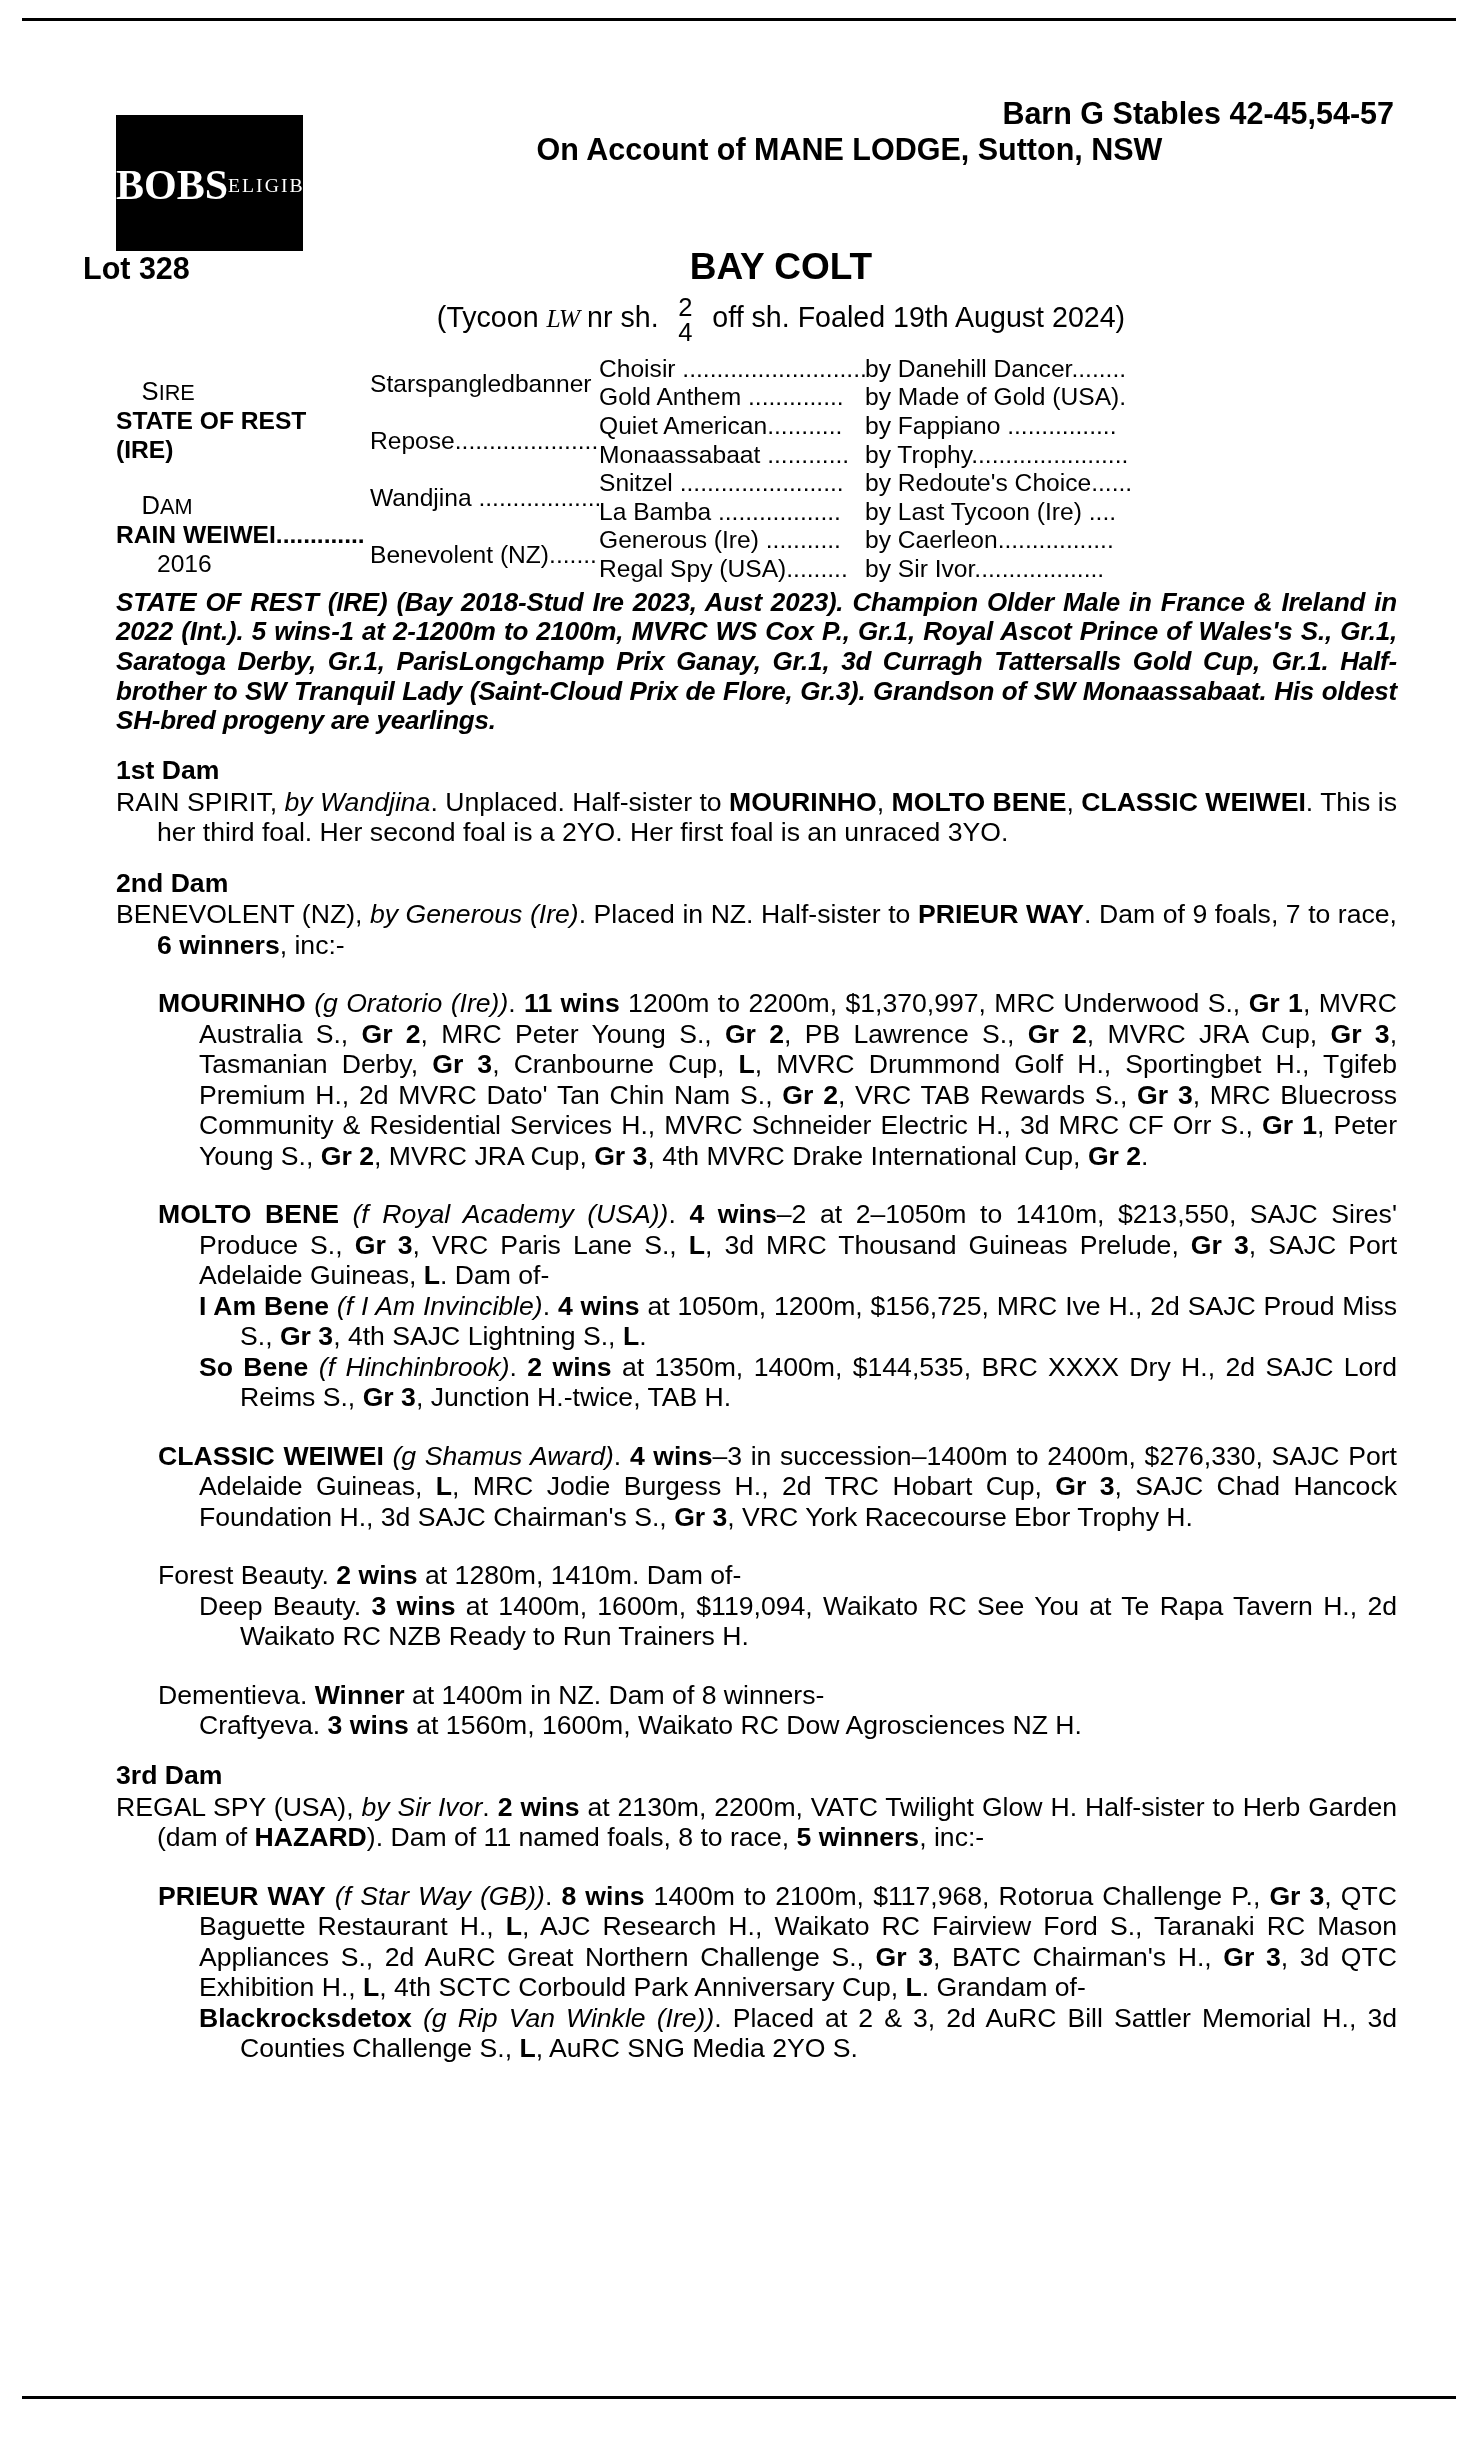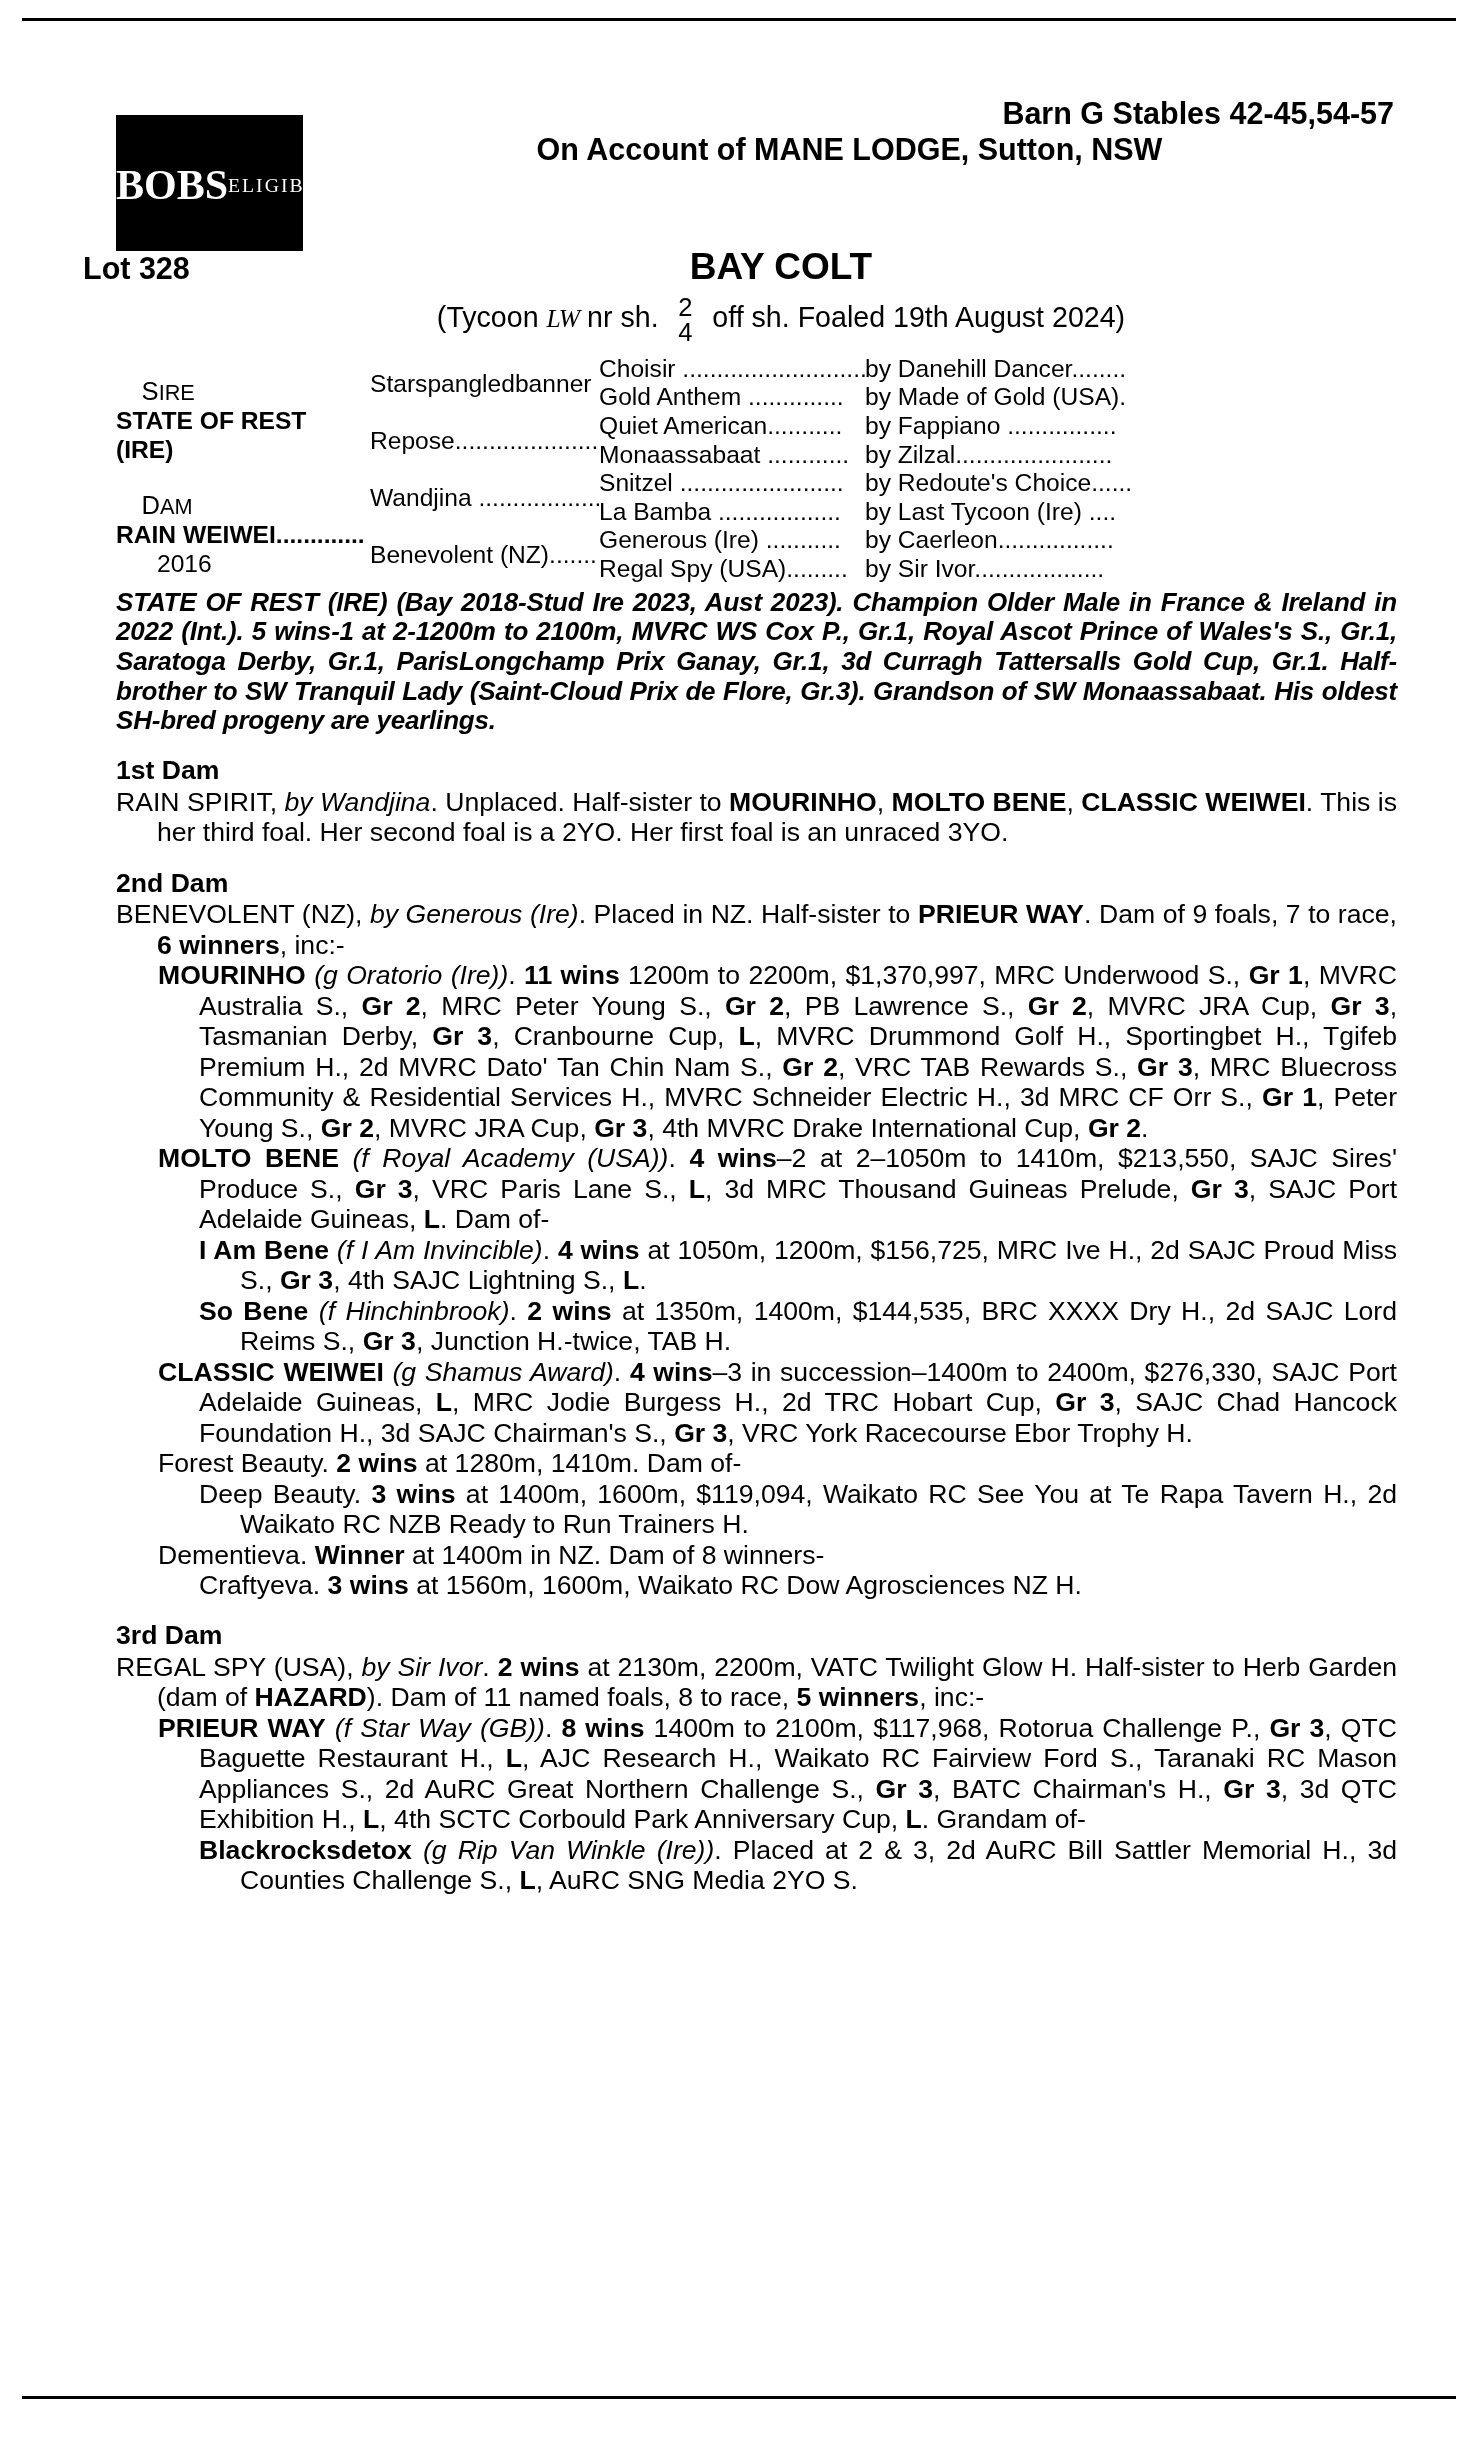--- a/index.html
+++ b/index.html
@@ -221,21 +221,21 @@
     margin-top: 19.7px;
   }
   .p0 {
     font-size: 26.6px;
     line-height: 30.5px;
     text-align: justify;
     text-indent: 0px;
     padding-left: 0px;
   }
   .ind1 { padding-left: 41px; text-indent: -41px; }
-  .ind2 { padding-left: 83px; text-indent: -41px; }
+  .ind2 { padding-left: 83px; text-indent: -41px; margin-top: 28px; }
   .ind3 { padding-left: 124px; text-indent: -41px; }
   b, .b { font-weight: bold; }
   i, .i { font-style: italic; }
 </style>
 </head>
 <body>
 
 <div class="page">
 
   <div class="rule rule-top"></div>
@@ -308,21 +308,21 @@
         <div class="ped-line"><span>Snitzel</span><span class="dots"> ........................</span></div>
         <div class="ped-line"><span>La Bamba</span><span class="dots"> ..................</span></div>
         <div class="ped-line"><span>Generous (Ire)</span><span class="dots"> ...........</span></div>
         <div class="ped-line"><span>Regal Spy (USA)</span><span class="dots">.........</span></div>
       </div>
 
       <div class="ped-col-g2">
         <div class="ped-line"><span>by Danehill Dancer</span><span class="dots">........</span></div>
         <div class="ped-line"><span>by Made of Gold (USA)</span><span class="dots">.</span></div>
         <div class="ped-line"><span>by Fappiano</span><span class="dots"> ................</span></div>
-        <div class="ped-line"><span>by Zilzal</span><span class="dots">.......................</span></div>
+        <div class="ped-line"><span>by Trophy</span><span class="dots">.......................</span></div>
         <div class="ped-line"><span>by Redoute's Choice</span><span class="dots">......</span></div>
         <div class="ped-line"><span>by Last Tycoon (Ire)</span><span class="dots"> ....</span></div>
         <div class="ped-line"><span>by Caerleon</span><span class="dots">.................</span></div>
         <div class="ped-line"><span>by Sir Ivor</span><span class="dots">...................</span></div>
       </div>
     </div>
 
     <div class="sire-para">STATE OF REST (IRE) (Bay 2018-Stud Ire 2023, Aust 2023). Champion Older Male in France &amp; Ireland in 2022 (Int.). 5 wins-1 at 2-1200m to 2100m, MVRC WS Cox P., Gr.1, Royal Ascot Prince of Wales's S., Gr.1, Saratoga Derby, Gr.1, ParisLongchamp Prix Ganay, Gr.1, 3d Curragh Tattersalls Gold Cup, Gr.1. Half-brother to SW Tranquil Lady (Saint-Cloud Prix de Flore, Gr.3). Grandson of SW Monaassabaat. His oldest SH-bred progeny are yearlings.</div>
 
     <div id="dam-sections">

